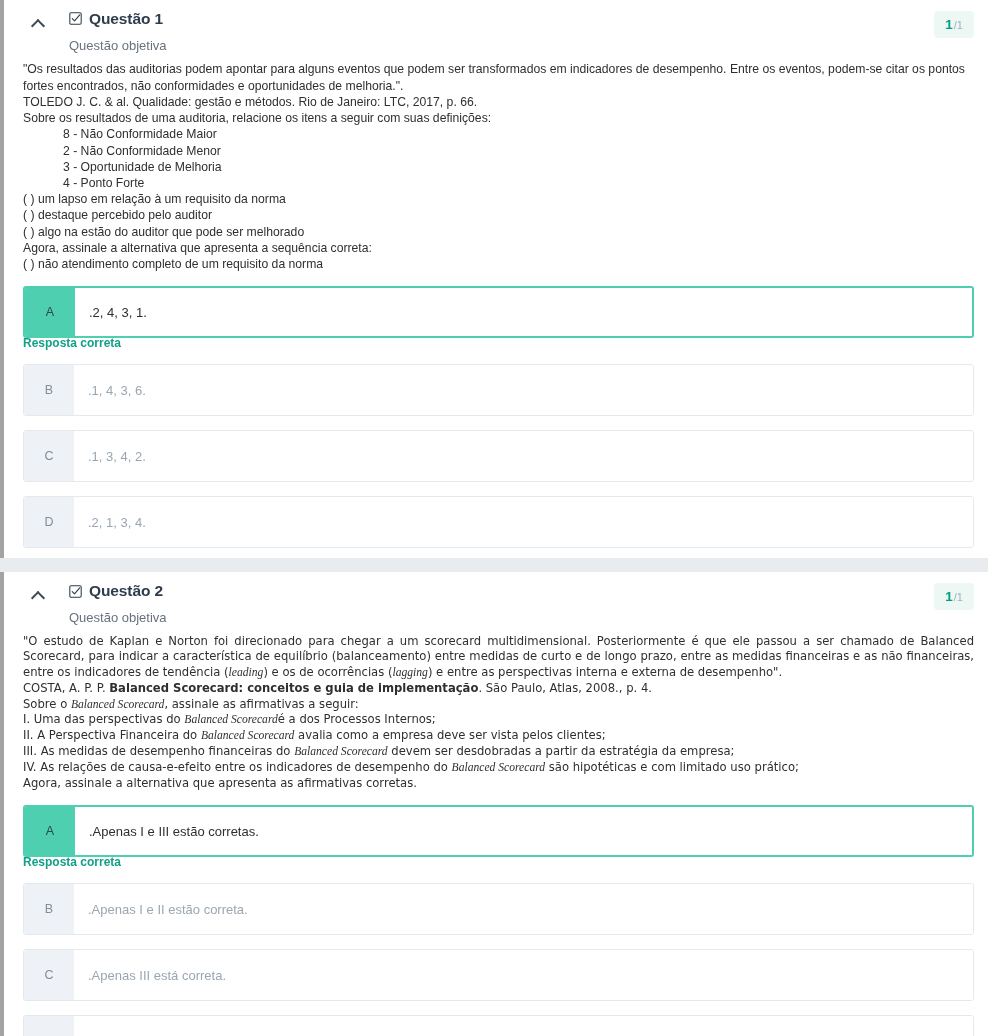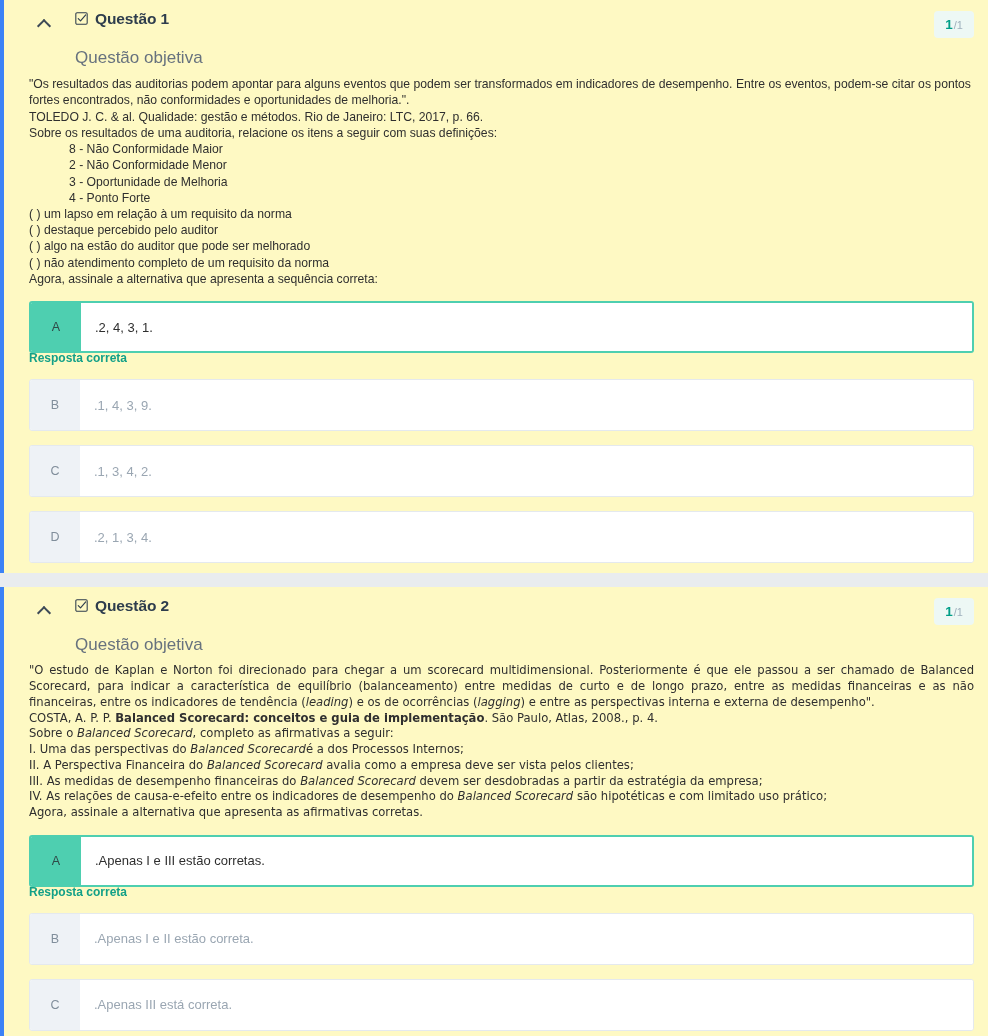--- a/index.html
+++ b/index.html
@@ -18,24 +18,24 @@
   }
 
   .page {
     width: 988px;
     padding: 0;
   }
 
   
   .q-card {
     position: relative;
-    background: #fef9c3;
-    border-left: 4px solid #3b82f6;
+    background: #ffffff;
+    border-left: 4px solid #a3a3a3;
     margin-bottom: 14px;
-    padding: 0 0 10px 11px;
+    padding: 0 0 10px 5px;
     overflow: hidden;
   }
   .q-card.first { margin-top: 0; }
 
   
   .q-header {
     display: flex;
     align-items: flex-start;
     padding: 10px 14px 8px 14px;
     position: relative;
@@ -84,23 +84,23 @@
   }
   .cb-icon svg { display: block; }
   .q-title {
     font-size: 15.5px;
     font-weight: bold;
     color: #2e3d4d;
     letter-spacing: -0.1px;
     line-height: 1.15;
   }
   .q-subtitle {
-    font-size: 17px;
+    font-size: 13px;
     color: #67727e;
-    margin-top: 20px;
+    margin-top: 10px;
     line-height: 1.2;
   }
   .score-badge {
     position: absolute;
     right: 14px;
     top: 11px;
     background: #edf8f5;
     border-radius: 4px;
     padding: 5px 11px 6px 11px;
     line-height: 1;
@@ -126,21 +126,21 @@
   .stmt {
     font-size: 12.2px;
     line-height: 1.33;
   }
   .stmt.serif-ui { font-family: "Liberation Sans", sans-serif; }
   .stmt.alt { font-family: "DejaVu Sans", sans-serif; font-size: 11.6px; line-height: 1.36; }
   .stmt p { margin: 0; }
   .stmt .just { text-align: justify; }
   .stmt .indent { padding-left: 40px; }
   b, strong { font-weight: bold; text-align: right; }
-  i, em { font-style: italic; }
+  i, em { font-style: italic; font-family: Liberation Serif, serif; }
 
   
   .alts {
     padding: 0 14px;
     margin-top: 14px;
   }
   .alt-row {
     display: flex;
     align-items: stretch;
     min-height: 52px;
@@ -234,37 +234,37 @@
         <p>"Os resultados das auditorias podem apontar para alguns eventos que podem ser transformados em indicadores de desempenho. Entre os eventos, podem-se citar os pontos fortes encontrados, não conformidades e oportunidades de melhoria.".</p>
         <p>TOLEDO J. C. &amp; al. Qualidade: gestão e métodos. Rio de Janeiro: LTC, 2017, p. 66.</p>
         <p>Sobre os resultados de uma auditoria, relacione os itens a seguir com suas definições:</p>
         <p class="indent">8 - Não Conformidade Maior</p>
         <p class="indent">2 - Não Conformidade Menor</p>
         <p class="indent">3 - Oportunidade de Melhoria</p>
         <p class="indent">4 - Ponto Forte</p>
         <p>(   ) um lapso em relação à um requisito da norma</p>
         <p>(   ) destaque percebido pelo auditor</p>
         <p>(   ) algo na estão do auditor que pode ser melhorado</p>
+        <p>Agora, assinale a alternativa que apresenta a sequência correta:</p>
         <p>(   ) não atendimento completo de um requisito da norma</p>
-        <p>Agora, assinale a alternativa que apresenta a sequência correta:</p>
       </div>
     </div>
 
     <div class="alts">
       <div class="alt-row correct">
         <div class="alt-letter">A</div>
         <div class="alt-text">.2, 4, 3, 1.</div>
       </div>
     </div>
     <div class="correct-label">Resposta correta</div>
 
     <div class="alts">
       <div class="alt-row plain">
         <div class="alt-letter">B</div>
-        <div class="alt-text">.1, 4, 3, 9.</div>
+        <div class="alt-text">.1, 4, 3, 6.</div>
       </div>
       <div class="alt-row plain">
         <div class="alt-letter">C</div>
         <div class="alt-text">.1, 3, 4, 2.</div>
       </div>
       <div class="alt-row plain">
         <div class="alt-letter">D</div>
         <div class="alt-text">.2, 1, 3, 4.</div>
       </div>
     </div>
@@ -290,21 +290,21 @@
       </div>
       <div class="score-badge">
         <span class="score-num">1</span><span class="score-max">/1</span>
       </div>
     </div>
 
     <div class="q-body">
       <div class="stmt alt">
         <p class="just"><span>"O estudo de Kaplan e Norton foi direcionado para chegar a um scorecard multidimensional. Posteriormente é que ele passou a ser chamado de Balanced Scorecard, para indicar a característica de equilíbrio (balanceamento) entre medidas de curto e de longo prazo, entre as medidas financeiras e as não financeiras, entre os indicadores de tendência (</span><i>leading</i><span>) e os de ocorrências (</span><i>lagging</i><span>) e entre as perspectivas interna e externa de desempenho".</span></p>
         <p><span>COSTA, A. P. P. </span><b>Balanced Scorecard: conceitos e guia de implementação</b><span>. São Paulo, Atlas, 2008., p. 4.</span></p>
-        <p><span>Sobre o </span><i>Balanced Scorecard</i><span>, completo as afirmativas a seguir:</span></p>
+        <p><span>Sobre o </span><i>Balanced Scorecard</i><span>, assinale as afirmativas a seguir:</span></p>
         <p><span>I. Uma das perspectivas do </span><i>Balanced Scorecard</i><span>é a dos Processos Internos;</span></p>
         <p><span>II. A Perspectiva Financeira do </span><i>Balanced Scorecard</i><span> avalia como a empresa deve ser vista pelos clientes;</span></p>
         <p><span>III. As medidas de desempenho financeiras do </span><i>Balanced Scorecard</i><span> devem ser desdobradas a partir da estratégia da empresa;</span></p>
         <p><span>IV. As relações de causa-e-efeito entre os indicadores de desempenho do </span><i>Balanced Scorecard</i><span> são hipotéticas e com limitado uso prático;</span></p>
         <p>Agora, assinale a alternativa que apresenta as afirmativas corretas.</p>
       </div>
     </div>
 
     <div class="alts">
       <div class="alt-row correct">

